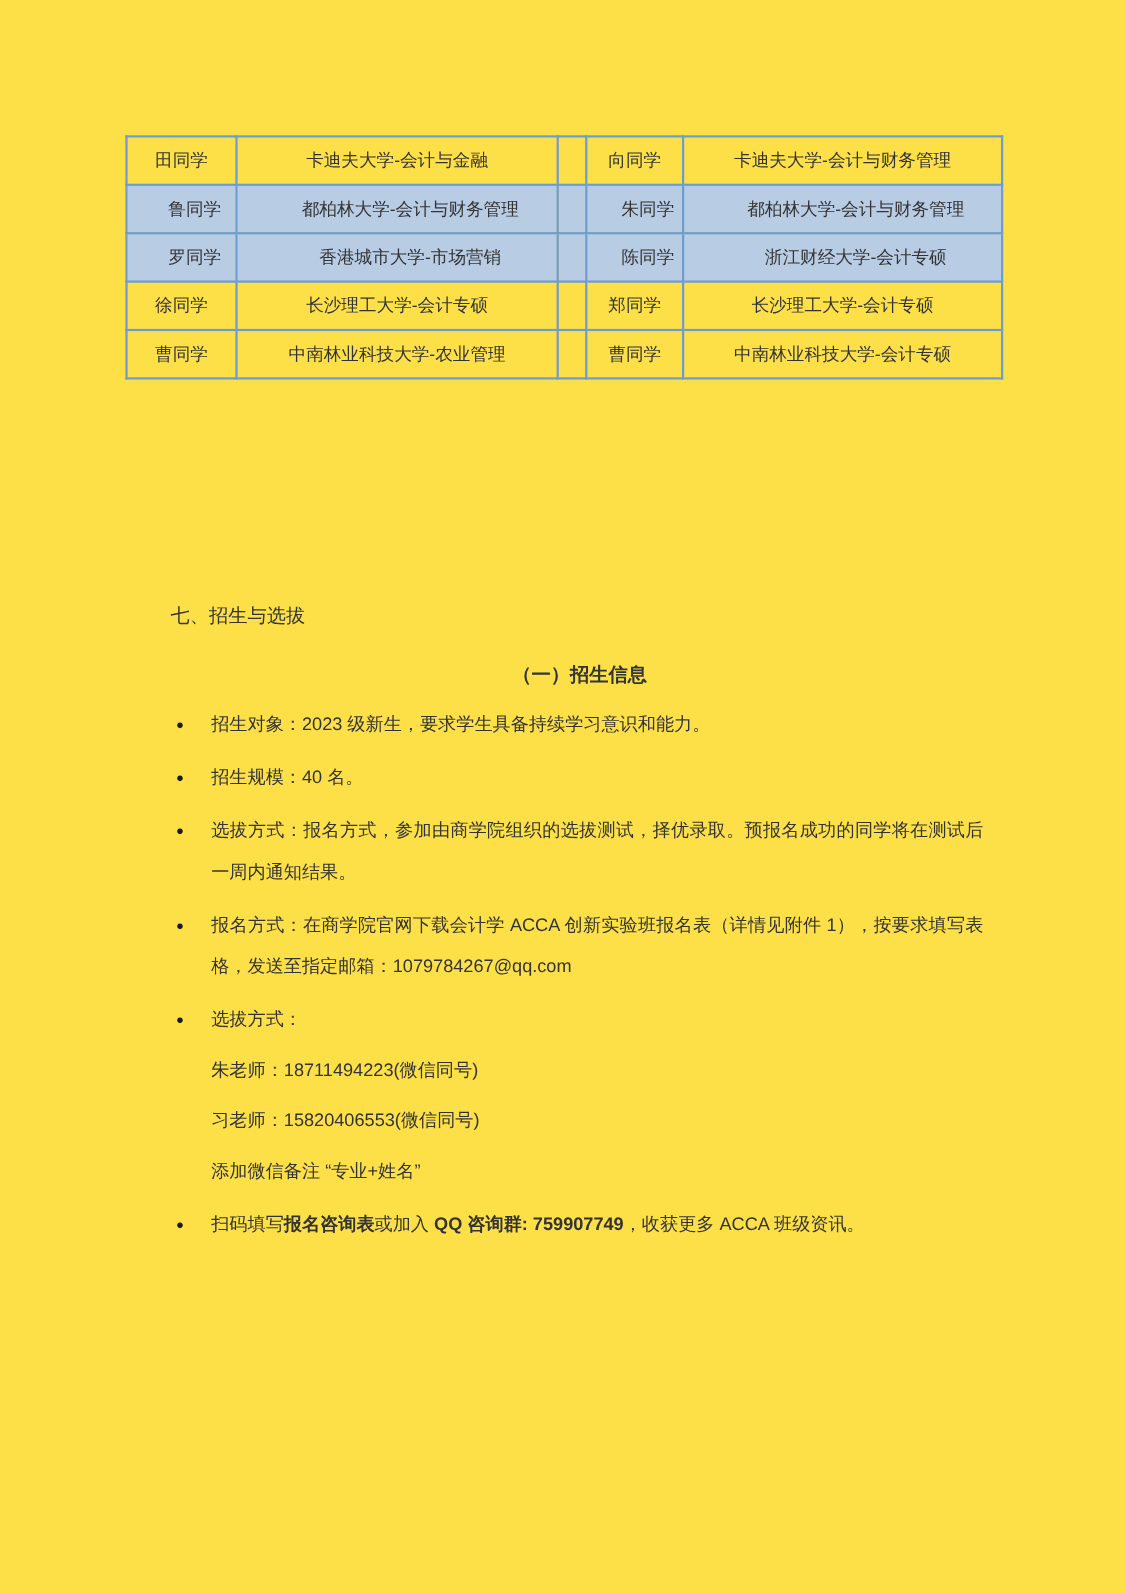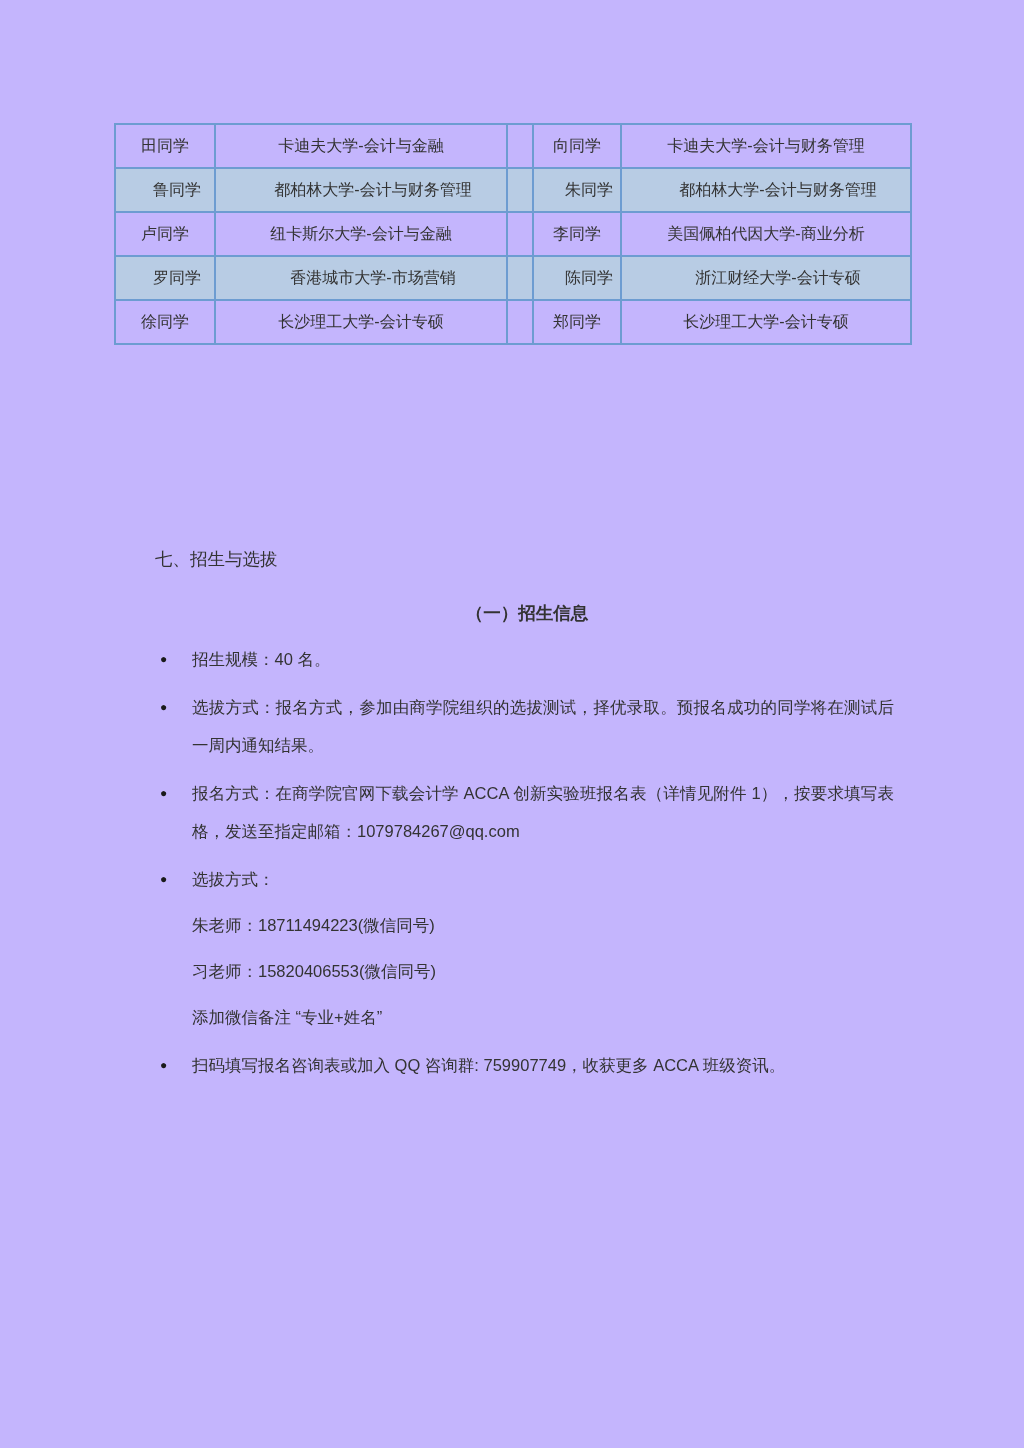--- a/index.html
+++ b/index.html
@@ -1,21 +1,21 @@
 <!DOCTYPE html>
 <html><head>
 <meta charset="utf-8">
 <style>
   * { margin: 0; padding: 0; box-sizing: border-box; }
   html, body { background: #ffffff; }
   .page {
     position: relative;
     width: 1024px;
     height: 1448px;
-    background: #c4b5fd;
+    background: #fde047;
     font-family: "Liberation Sans", "DejaVu Sans", sans-serif;
     color: #333333;
     overflow: hidden;
   }
 
   
   .table-block {
     position: absolute;
     left: 114px;
     top: 123px;
@@ -81,21 +81,21 @@
   ul.bullets > li::before {
     content: "\25CF";
     position: absolute;
     left: 46px;
     top: 0;
     font-size: 12px;
     line-height: 38px;
     color: #1a1a1a;
   }
   .subline { margin-top: 8px; }
-  .b { font-weight: normal; }
+  .b { font-weight: bold; }
 </style>
 </head>
 <body>
 
 <div class="page">
 
   <div class="table-block">
     <table class="adm">
       <colgroup>
         <col class="col-name1">
@@ -112,50 +112,51 @@
           <td>向同学</td>
           <td>卡迪夫大学-会计与财务管理</td>
         </tr>
         <tr class="shaded">
           <td>鲁同学</td>
           <td>都柏林大学-会计与财务管理</td>
           <td></td>
           <td>朱同学</td>
           <td>都柏林大学-会计与财务管理</td>
         </tr>
-        <tr>
-          <td>卢同学</td>
-          <td>纽卡斯尔大学-会计与金融</td>
-          <td></td>
-          <td>李同学</td>
-          <td>美国佩柏代因大学-商业分析</td>
-        </tr>
         <tr class="shaded">
           <td>罗同学</td>
           <td>香港城市大学-市场营销</td>
           <td></td>
           <td>陈同学</td>
           <td>浙江财经大学-会计专硕</td>
         </tr>
         <tr>
           <td>徐同学</td>
           <td>长沙理工大学-会计专硕</td>
           <td></td>
           <td>郑同学</td>
           <td>长沙理工大学-会计专硕</td>
         </tr>
+        <tr>
+          <td>曹同学</td>
+          <td>中南林业科技大学-农业管理</td>
+          <td></td>
+          <td>曹同学</td>
+          <td>中南林业科技大学-会计专硕</td>
+        </tr>
       </tbody>
     </table>
   </div>
 
   <div class="text-block">
     <div class="h1">七、招生与选拔</div>
     <div class="h2">（一）招生信息</div>
 
     <ul class="bullets">
+      <li>招生对象：2023 级新生，要求学生具备持续学习意识和能力。</li>
       <li>招生规模：40 名。</li>
       <li>选拔方式：报名方式，参加由商学院组织的选拔测试，择优录取。预报名成功的同学将在测试后一周内通知结果。</li>
       <li>报名方式：在商学院官网下载会计学 ACCA 创新实验班报名表（详情见附件 1），按要求填写表格，发送至指定邮箱：1079784267@qq.com</li>
       <li>
         <div>选拔方式：</div>
         <div class="subline">朱老师：18711494223(微信同号)</div>
         <div class="subline">习老师：15820406553(微信同号)</div>
         <div class="subline">添加微信备注 “专业+姓名”</div>
       </li>
       <li>

